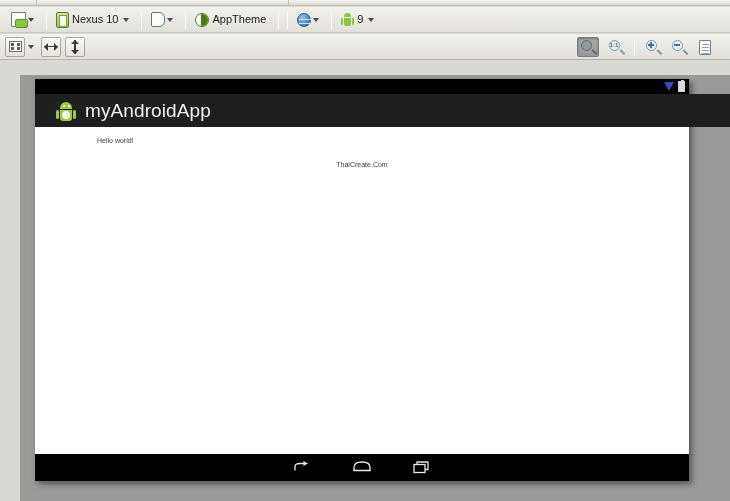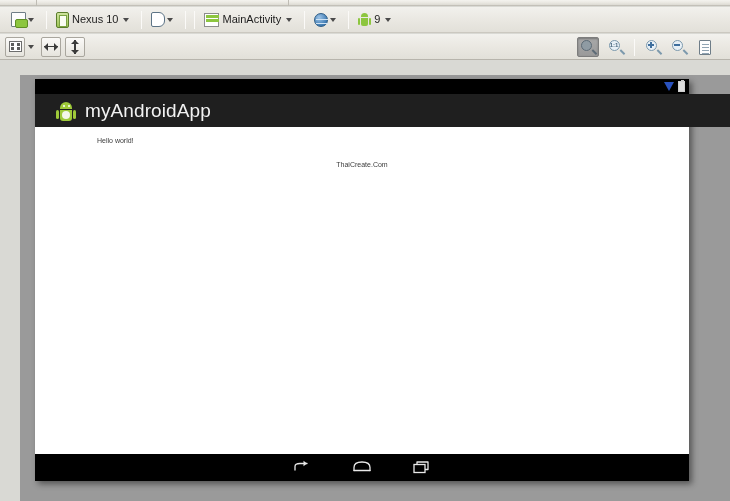--- a/index.html
+++ b/index.html
@@ -352,28 +352,27 @@
 
     <div class="sep"></div>
 
     <div class="tb-item">
       <span class="ico ico-orient"></span>
       <span class="caret"></span>
     </div>
 
     <div class="sep"></div>
 
+    <div class="tb-item">
+      <span class="ico ico-theme"></span>
+      <span class="tb-label">AppTheme</span>
+    </div>
 
     <div class="sep"></div>
 
-    <div class="tb-item">
-      <span class="ico ico-activity"></span>
-      <span class="tb-label">MainActivity</span>
-      <span class="caret"></span>
-    </div>
 
     <div class="sep"></div>
 
     <div class="tb-item">
       <span class="ico ico-globe"></span>
       <span class="caret"></span>
     </div>
 
     <div class="sep"></div>
 

